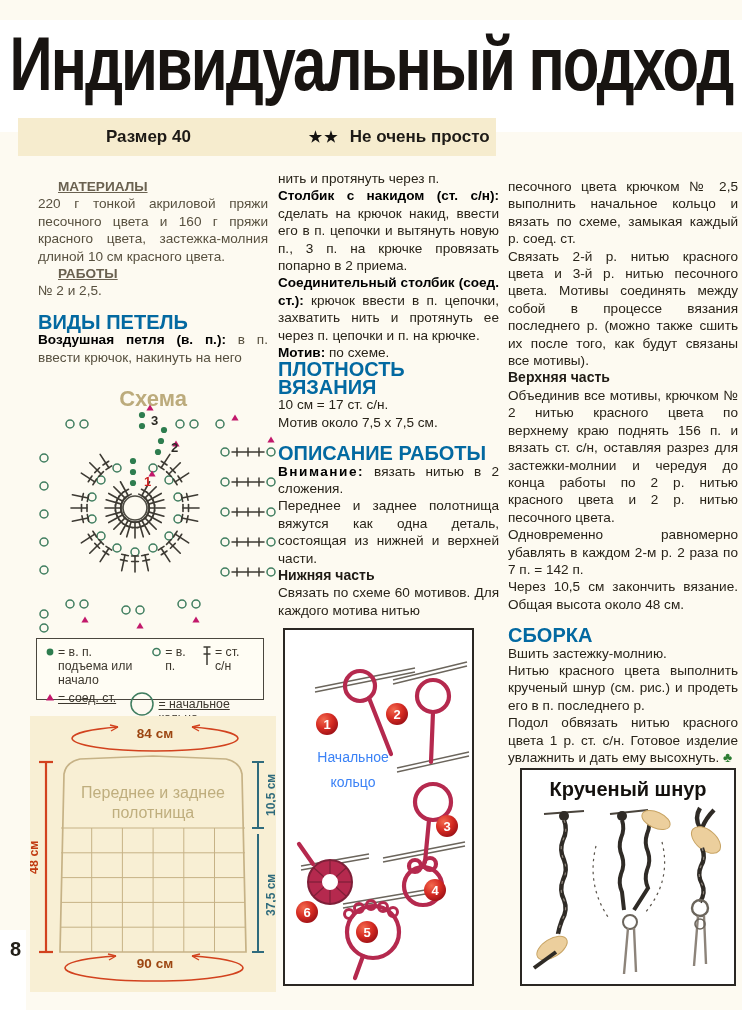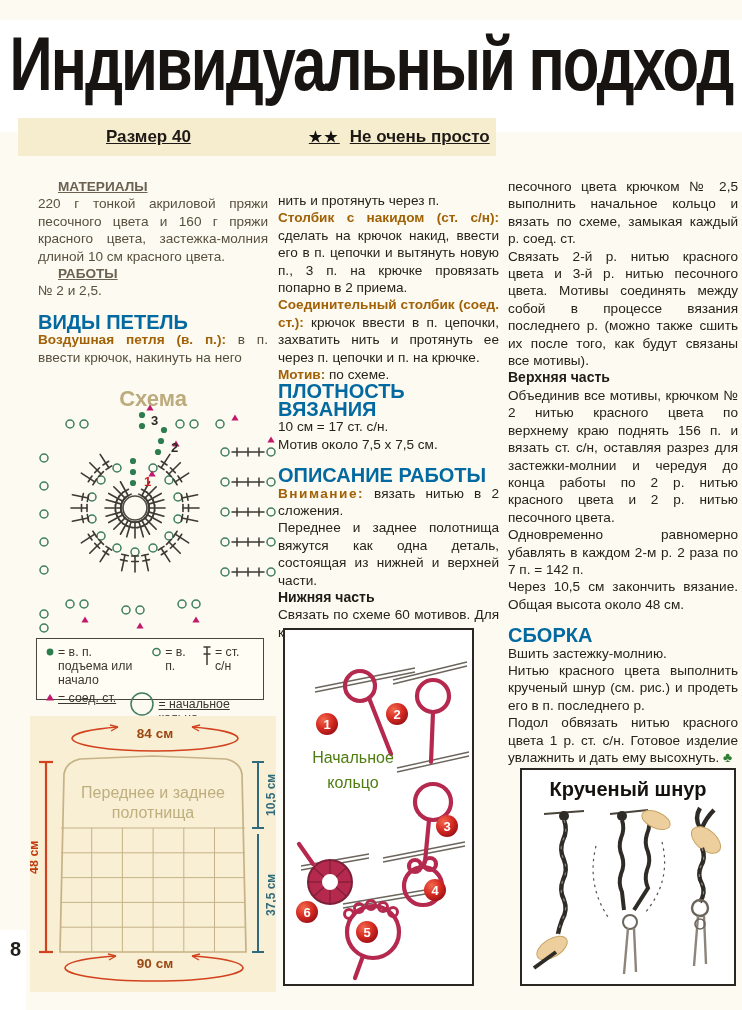--- a/index.html
+++ b/index.html
@@ -17,50 +17,50 @@
   }
   .masthead h1{
     margin:0;font-size:60px;font-weight:800;color:#181411;
     letter-spacing:-2px;white-space:nowrap;
     transform:scaleY(1.28) scaleX(1.0);transform-origin:center top;
     font-family:"Liberation Sans", sans-serif;
   }
   
   .headbar{
     left:18px;top:118px;width:478px;height:38px;background:#f6ecce;
-    display:flex;align-items:center;font-size:17px;font-weight:700;color:#1d1a16;text-decoration:underline;
+    display:flex;align-items:center;font-size:17px;font-weight:700;color:#1d1a16;
   }
   .headbar .size{margin-left:88px;}
   .headbar .stars{margin-left:118px;font-size:15px;letter-spacing:2px;color:#141210;}
   .headbar .diff{margin-left:10px;}
   
   .col{position:absolute;text-align:justify;font-size:13.6px;line-height:17.4px;color:#282319;}
   .col p{margin:0;}
   .left-col{color:#57503f;}
   .h-gray{font-weight:700;text-decoration:underline;color:#6a6150;padding-left:20px;}
   .h-black{font-weight:700;color:#0369a1;font-size:20px;}
   .h-plain{font-weight:700;color:#1f1b15;font-size:14px;}
   .mt14{margin-top:14px!important;}
-  b.lead{color:#a16207;}
+  b.lead{color:#000000;}
   .club{color:#2e7d32;font-size:14px;}
   
   .legend{
     left:36px;top:638px;width:228px;height:62px;background:#fffdf4;
     border:1.5px solid #4a463e;padding:6px 6px 4px 8px;box-sizing:border-box;
     font-size:12.3px;color:#3c372d;line-height:14px;
   }
   .legend .row{display:flex;align-items:flex-start;}
   .legend .it{display:flex;align-items:flex-start;margin-right:7px;}
   .legend svg{flex:0 0 auto;margin-right:3px;}
   
   .artbox{background:#ffffff;border:2px solid #2a2723;box-sizing:border-box;}
   .ringbox{left:283px;top:628px;width:191px;height:358px;}
   .ringlabel{
     left:288px;top:745px;width:130px;text-align:center;
-    font-size:16px;line-height:25px;color:#4d7c0f;
+    font-size:14px;line-height:25px;color:#3b82f6;
   }
   .cordbox{left:520px;top:768px;width:216px;height:218px;}
   .cordtitle{
     left:520px;top:778px;width:216px;text-align:center;
     font-size:20px;font-weight:700;color:#14110e;
   }
   .pagenum{left:10px;top:938px;font-size:20px;font-weight:700;color:#232019;}
   .whitepatch{left:0;top:930px;width:26px;height:80px;background:#ffffff;}
 </style>
 </head>
@@ -372,21 +372,21 @@
   <g stroke="#d2421e" stroke-width="1.6" fill="none">
     <path d="M36,250 A 89,13 0 1,0 212,250"></path>
     <path d="M36,250 A 89,13 0 0,1 86,240"></path>
     <path d="M212,250 A 89,13 0 0,0 162,240"></path>
     <path d="M86,240 l-8,-2 m8,2 l-7,4" stroke-width="1.4"></path>
     <path d="M162,240 l8,-2 m-8,2 l7,4" stroke-width="1.4"></path>
   </g>
   <text x="125" y="252" text-anchor="middle" font-size="13.5" font-weight="700" fill="#9c4612">90 см</text>
 </svg>
 
-<div class="col abs" style="left:278px;top:192px;width:221px;">
+<div class="col abs" style="left:278px;top:170px;width:221px;">
   <p>нить и протянуть через п.</p>
   <p><b class="lead">Столбик с накидом (ст. с/н):</b> <span>сделать на крючок накид, ввести его в п. цепочки и вытянуть новую п., 3 п. на крючке провязать попарно в 2 приема.</span></p>
   <p><b class="lead">Соединительный столбик (соед. ст.):</b> <span>крючок ввести в п. цепочки, захватить нить и протянуть ее через п. цепочки и п. на крючке.</span></p>
   <p><b class="lead">Мотив:</b> <span>по схеме.</span></p>
   <p class="h-black">ПЛОТНОСТЬ ВЯЗАНИЯ</p>
   <p>10 см = 17 ст. с/н.</p>
   <p>Мотив около 7,5 х 7,5 см.</p>
   <p class="h-black mt14">ОПИСАНИЕ РАБОТЫ</p>
   <p><b class="lead" style="letter-spacing:1.5px;">Внимание:</b> <span>вязать нитью в 2 сложения.</span></p>
   <p>Переднее и заднее полотнища вяжутся как одна деталь, состоящая из нижней и верхней части.</p>

